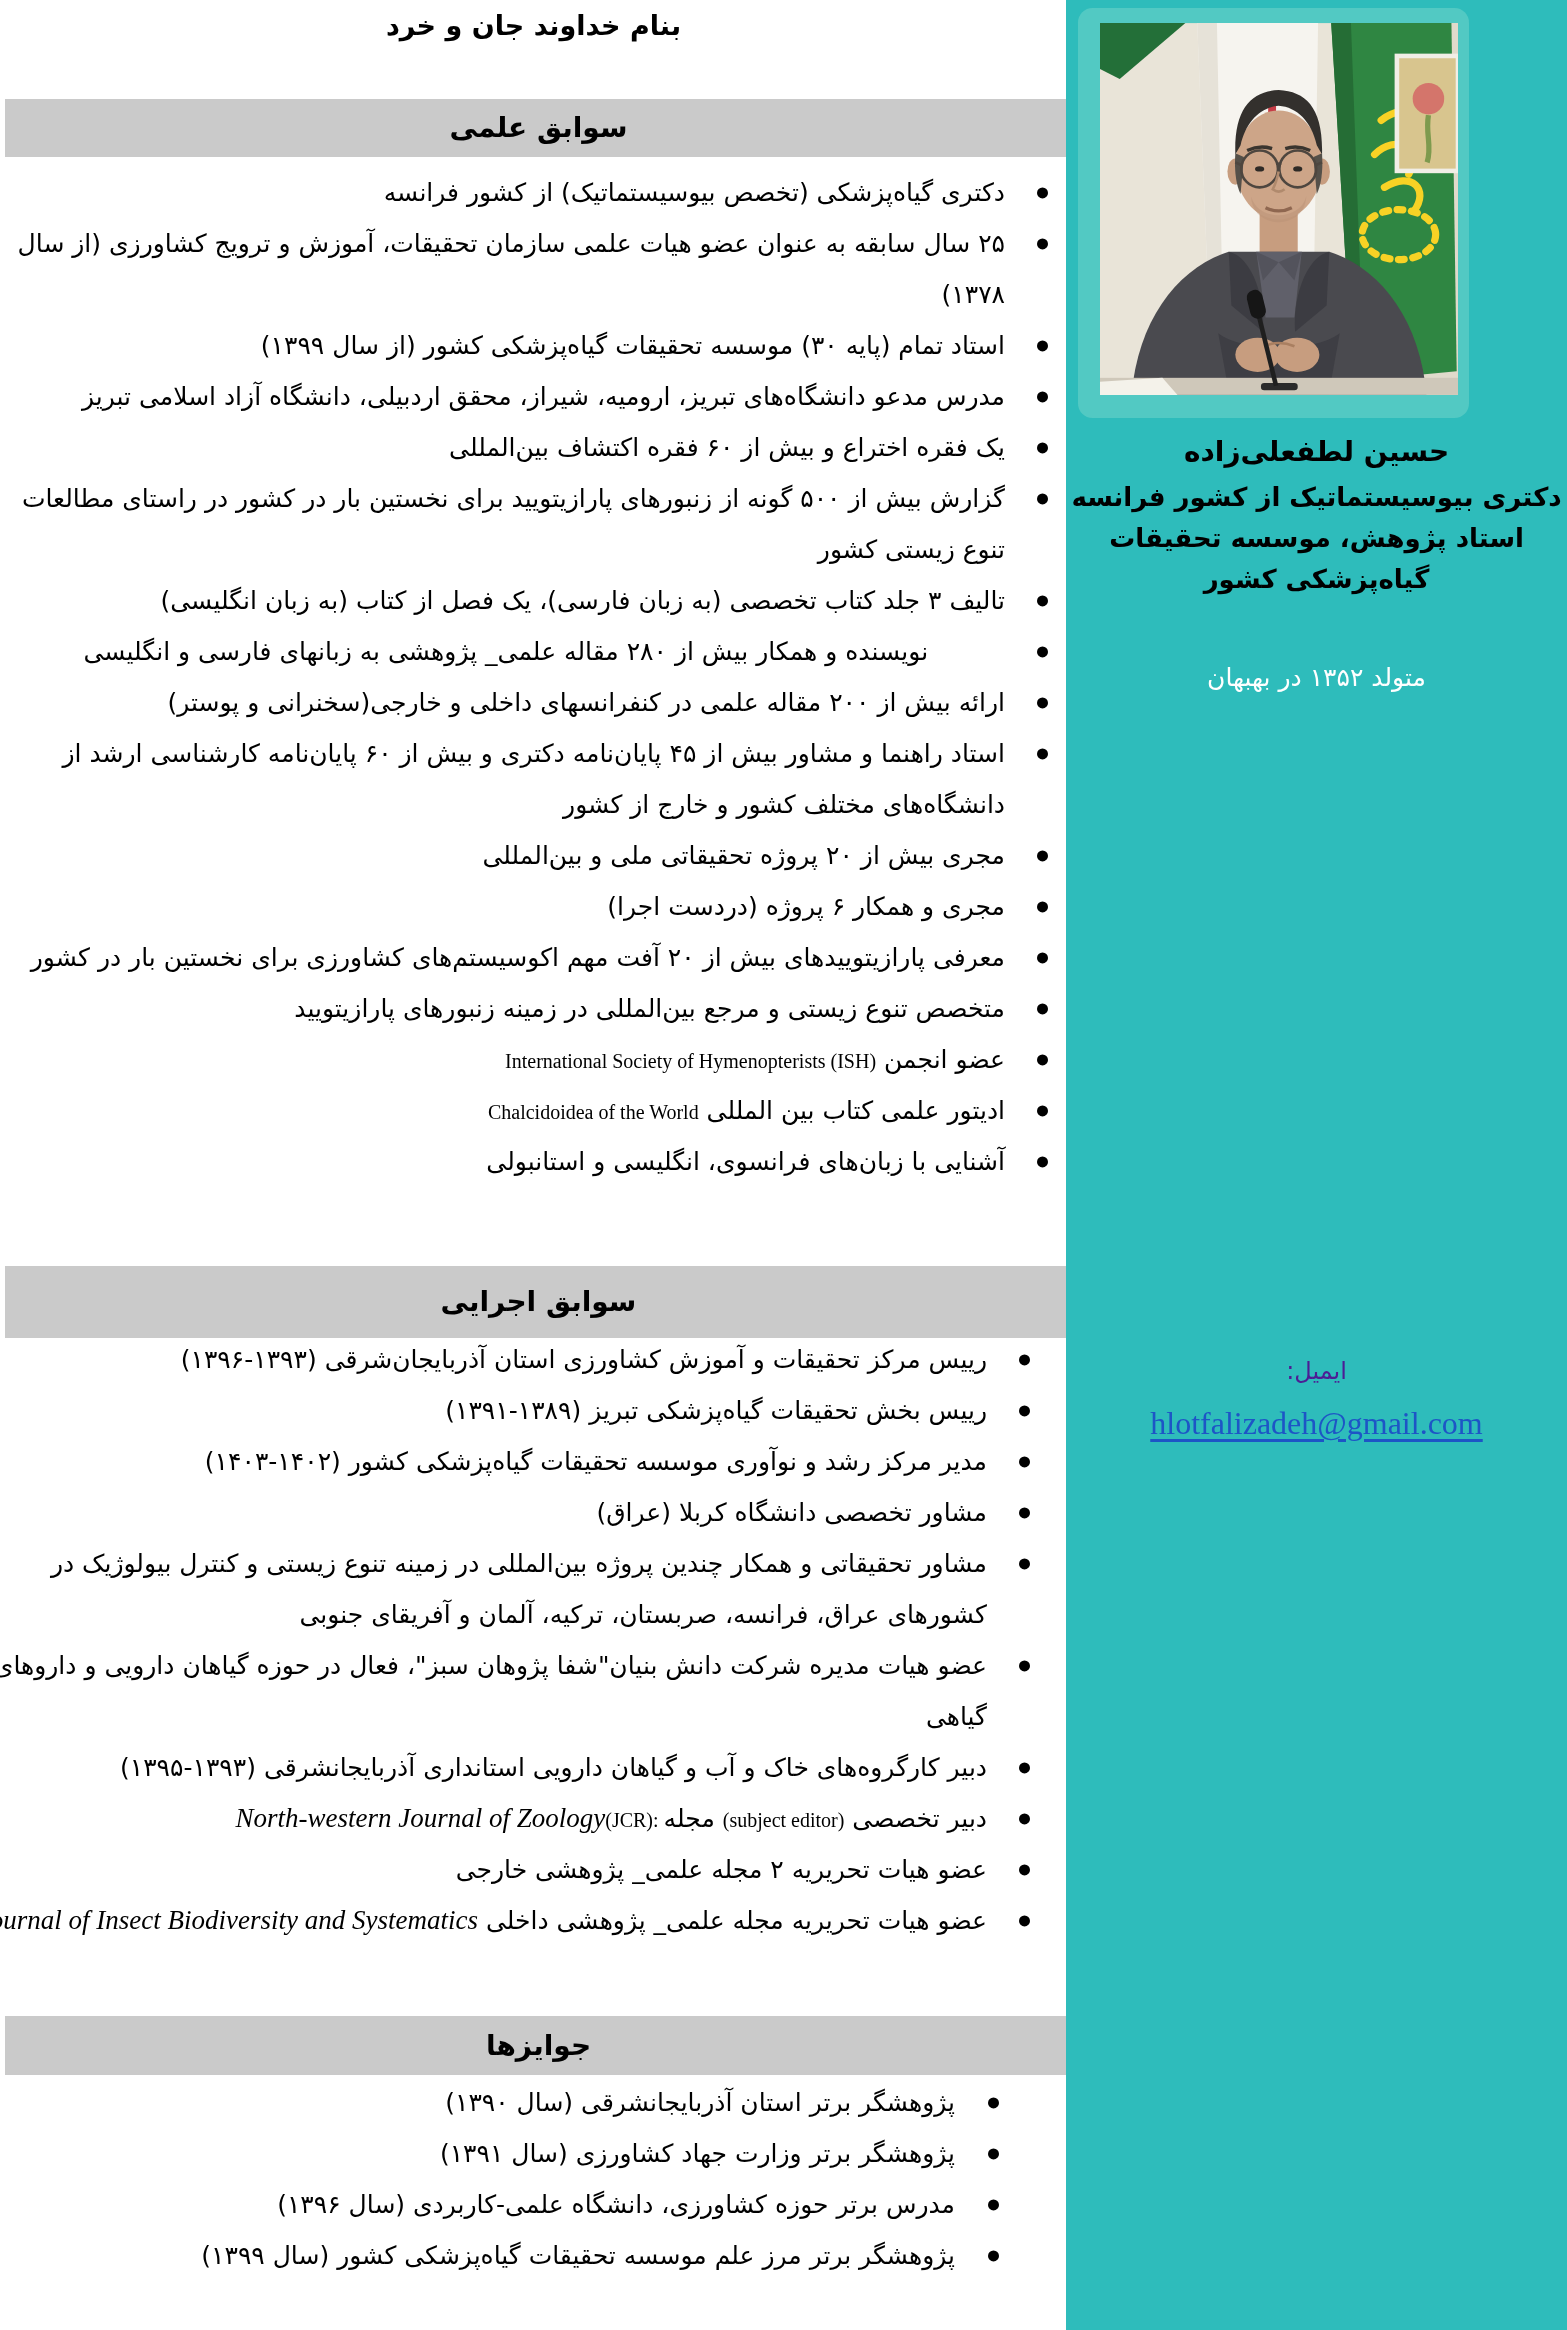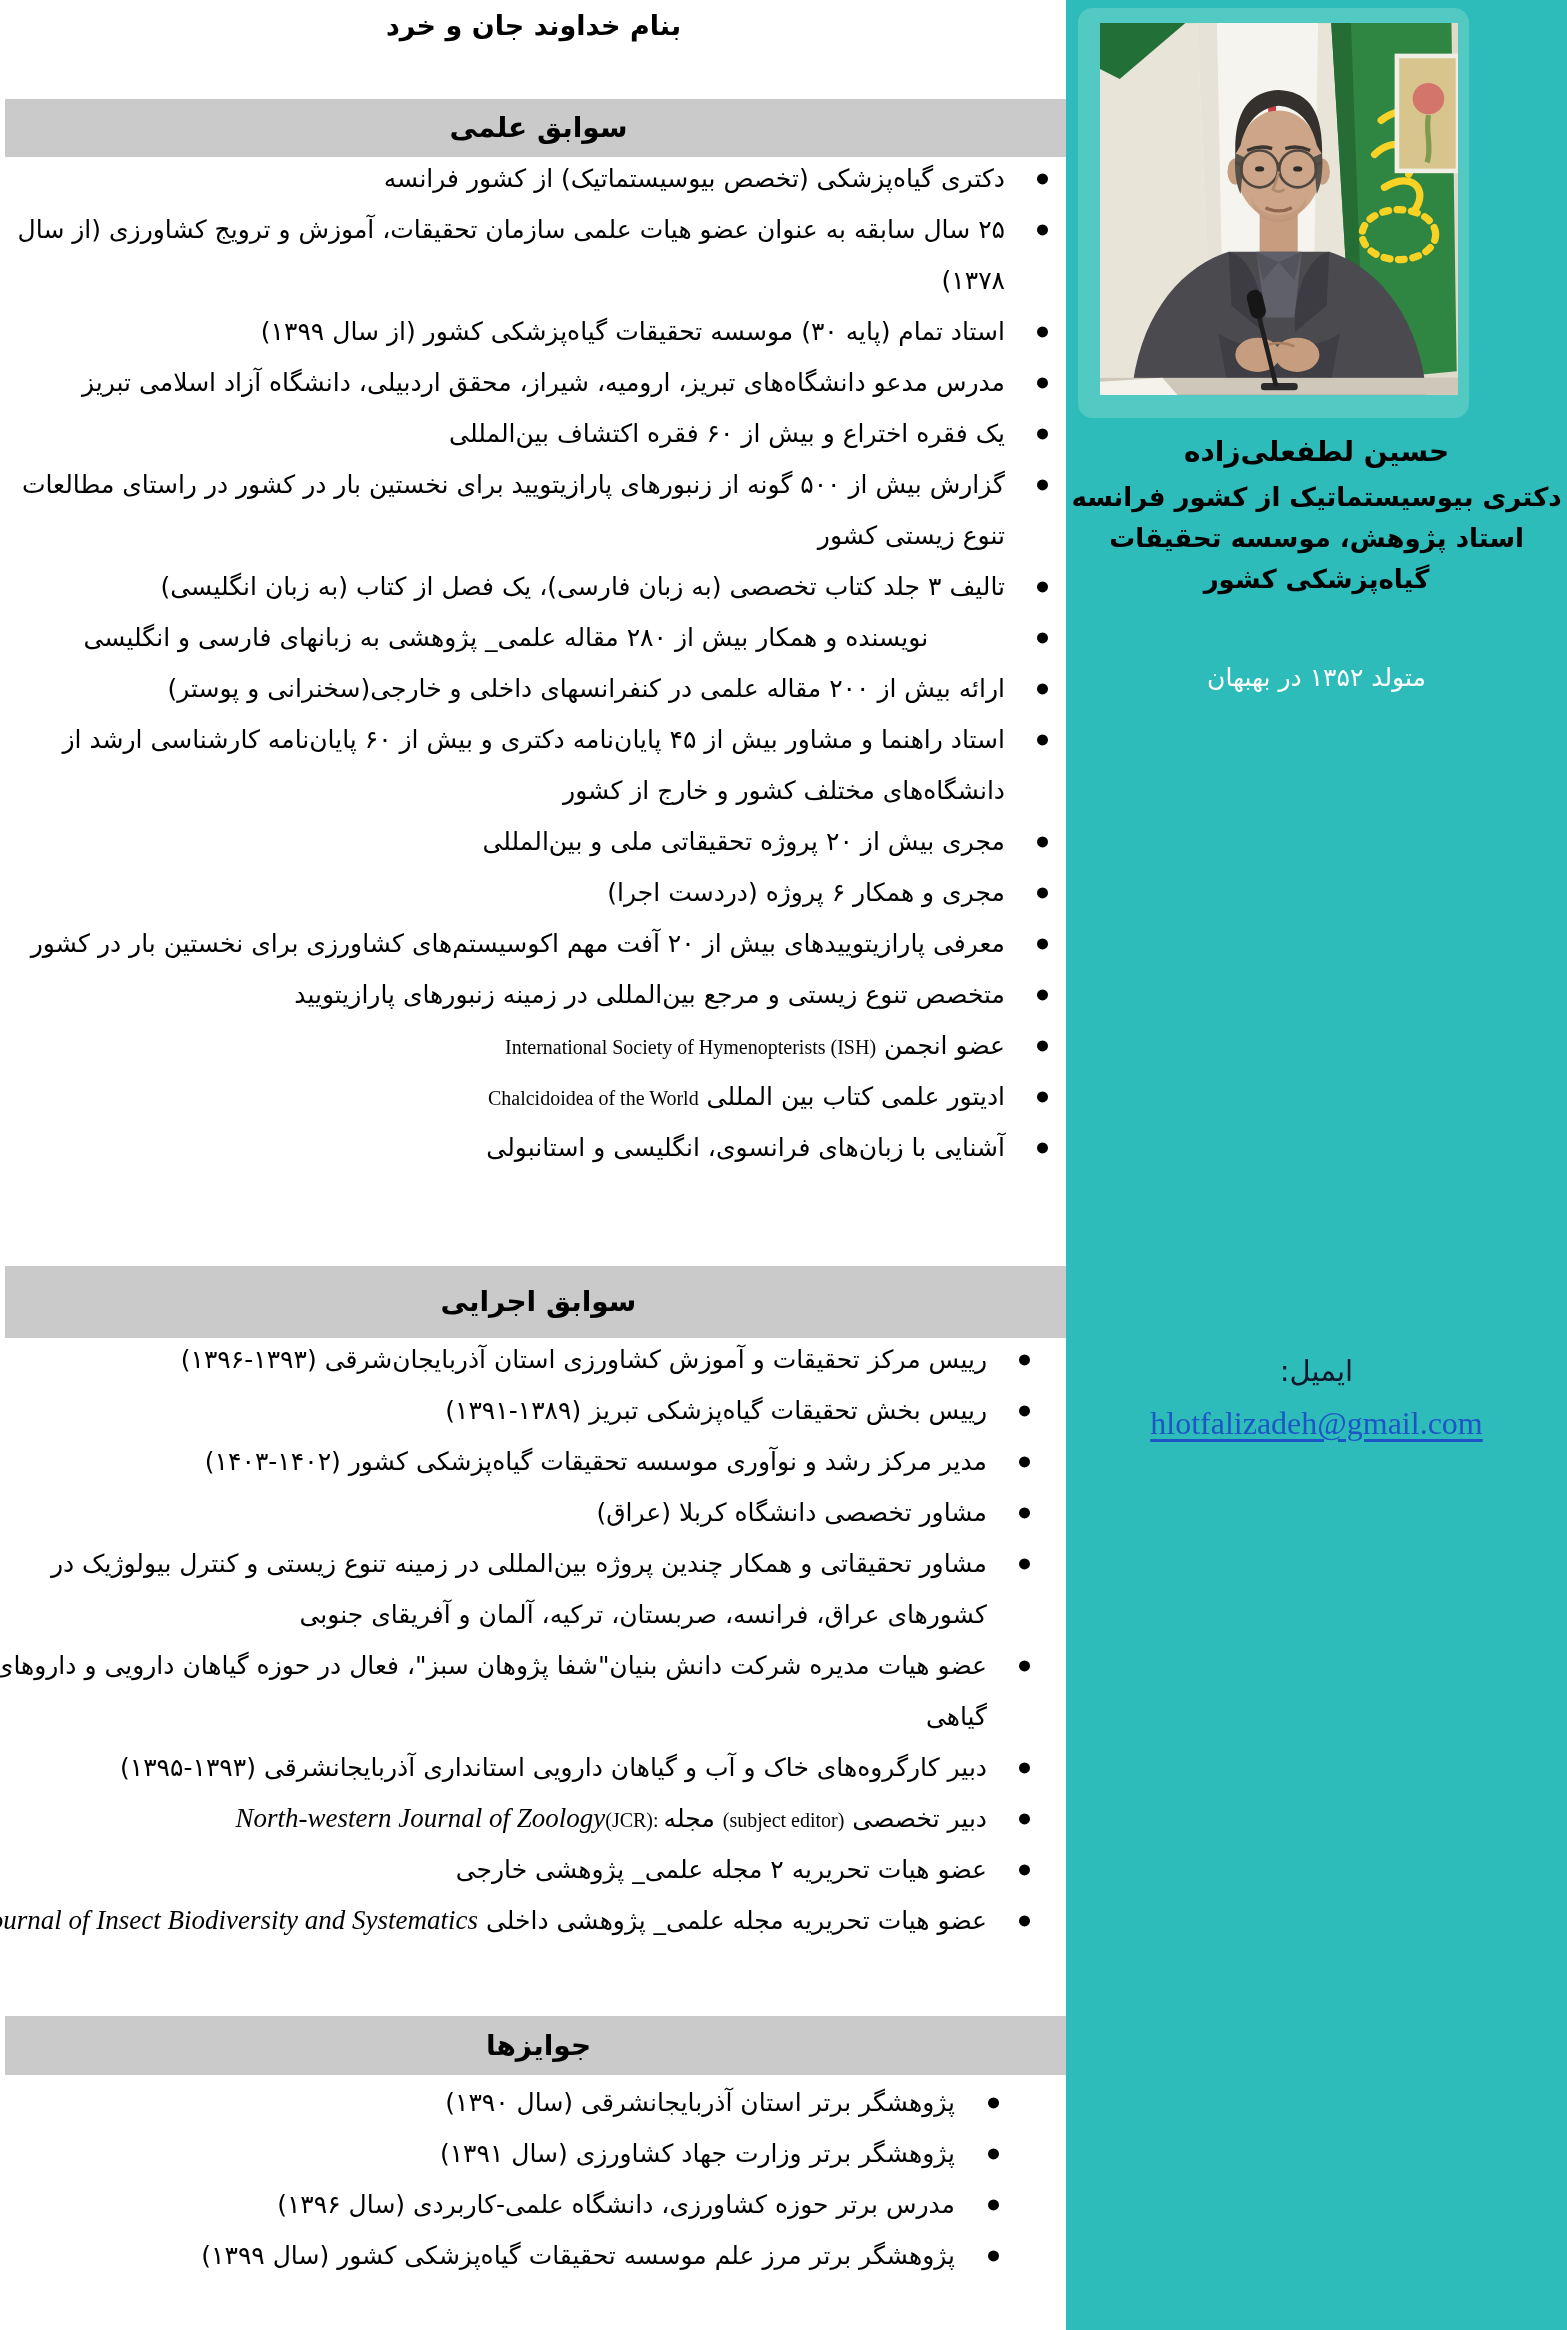--- a/index.html
+++ b/index.html
@@ -28,21 +28,21 @@
   }
   .section-bar{
     position:absolute;left:5px;width:1067px;
     background:var(--bar-gray);
     text-align:center;font-weight:700;font-size:28px;
   }
   .bar-0{top:99px;height:58px;line-height:58px;}
   .bar-1{top:1266px;height:72px;line-height:72px;}
   .bar-2{top:2016px;height:59px;line-height:59px;}
   .section-list{position:absolute;left:0;width:1067px;}
-  #list-0{top:153px;}
+  #list-0{top:167px;}
   #list-1{top:1334px;}
   #list-2{top:2077px;}
   .line{
     position:relative;height:51px;line-height:51px;
     text-align:right;font-size:25px;white-space:nowrap;
     padding-left:6.6px;
   }
   .line .fa{font-family:"DejaVu Sans",sans-serif;}
   .line .en{font-family:"Liberation Serif",serif;font-size:20px;}
   .line .eni{font-family:"Liberation Serif",serif;font-size:27px;font-style:italic;}
@@ -67,21 +67,21 @@
   .person-titles{
     position:absolute;top:477px;left:0;right:0;
     text-align:center;font-size:26px;font-weight:700;line-height:41px;color:#000;
   }
   .birth-line{
     position:absolute;top:658px;left:0;right:0;height:39px;line-height:39px;
     text-align:center;font-size:25px;color:#ffffff;
   }
   .email-label{
     position:absolute;top:1352px;left:0;right:0;height:39px;line-height:39px;
-    text-align:center;font-size:29px;color:#0f172a;
+    text-align:center;font-size:24px;color:#4c1d95;
   }
   .email-link{
     position:absolute;top:1400px;left:0;right:0;height:46px;line-height:46px;
     display:block;text-align:center;
     font-family:"Liberation Serif",serif;font-size:32px;
     color:var(--email-blue);text-decoration:underline;
     text-underline-offset:5.3px;
   }
 </style>
 </head>

